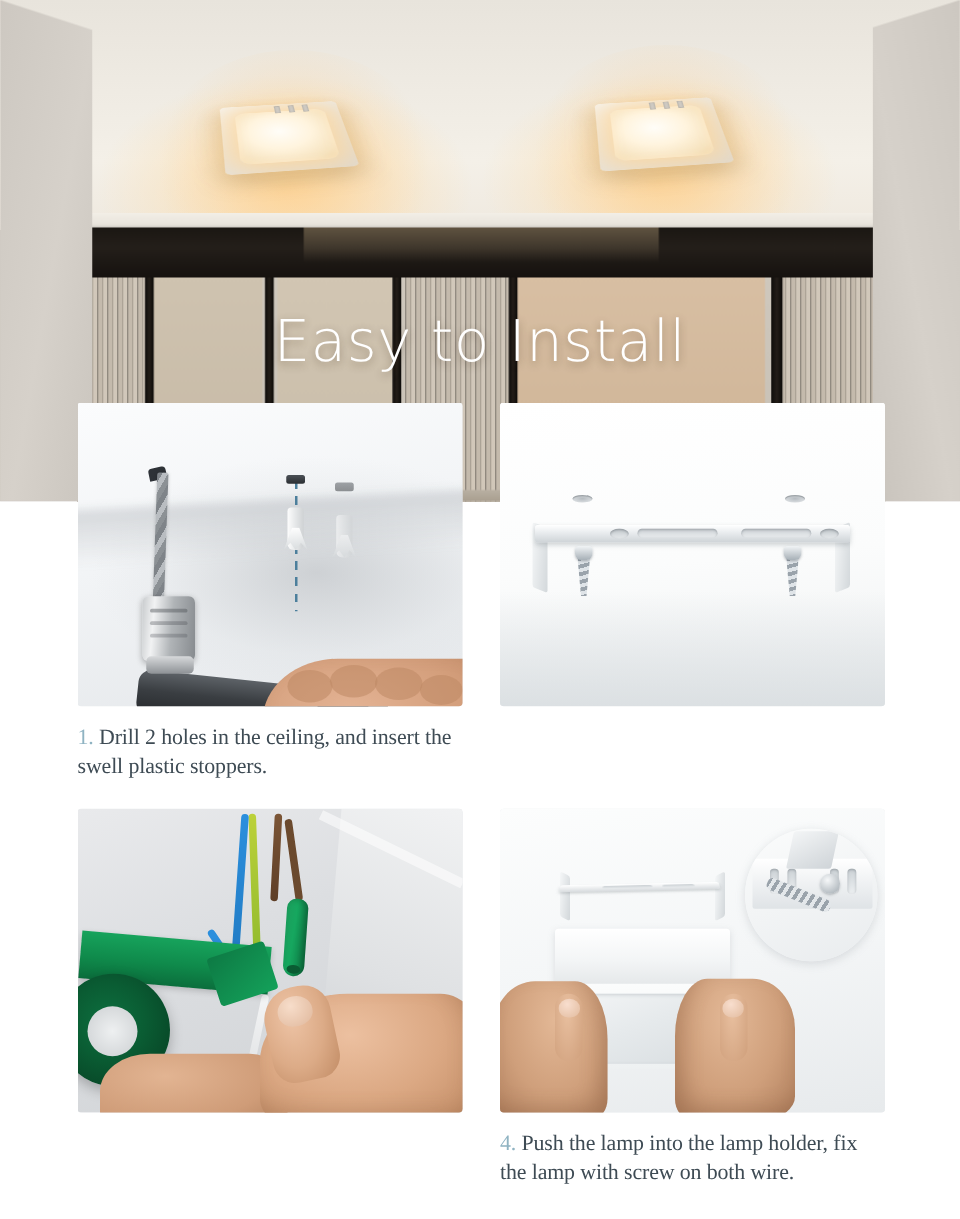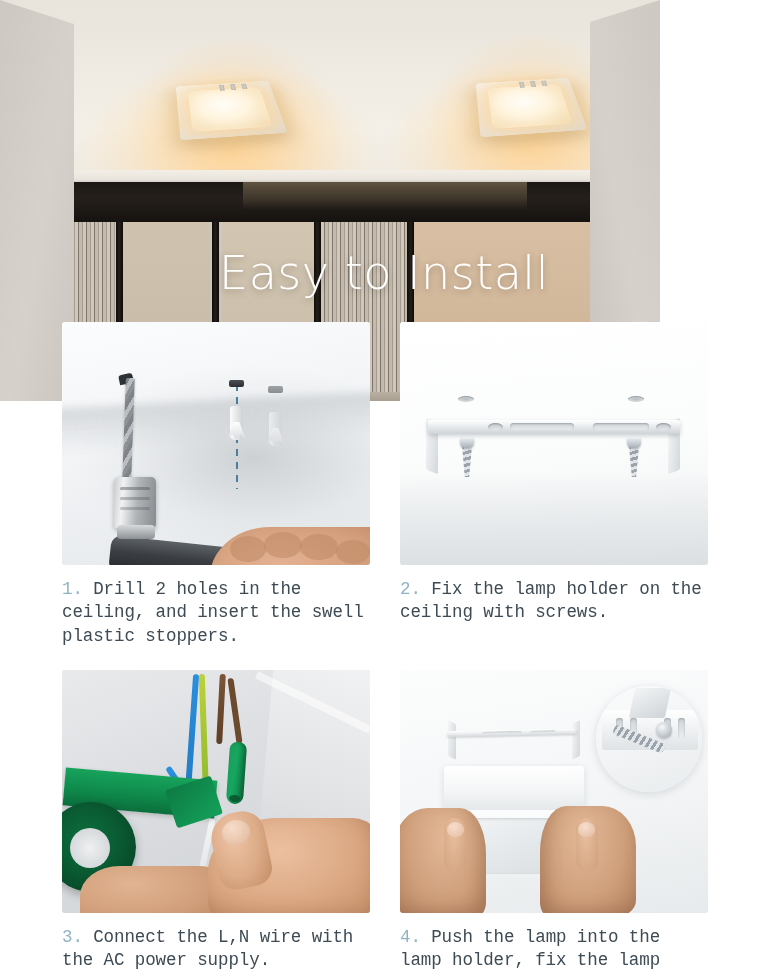--- a/index.html
+++ b/index.html
@@ -8,21 +8,21 @@
     font-family: "Liberation Sans", sans-serif;
     background: #ffffff;
     overflow: hidden;
     position: relative;
   }
 
   
   .hero {
     position: absolute;
     left: 0; top: 0;
-    width: 660px; height: 401px;
+    width: 768px; height: 401px;
     overflow: hidden;
     background: #cfc9c2;
   }
   
   .hero-ceiling {
     position: absolute; left: 0; top: 0; width: 768px; height: 184px;
     background:
       radial-gradient(ellipse 200px 120px at 228px 150px, rgba(255,214,150,.75) 0%, rgba(255,220,165,.35) 45%, rgba(255,235,200,0) 75%),
       radial-gradient(ellipse 190px 115px at 528px 145px, rgba(255,214,150,.72) 0%, rgba(255,220,165,.33) 45%, rgba(255,235,200,0) 75%),
       linear-gradient(180deg, #e8e4dc 0%, #efebe3 40%, #f4f0e8 70%, #efe9df 100%);
@@ -158,21 +158,21 @@
     position: relative;
     background: #eceef0;
   }
   .row2 .photo { height: 243px; }
 
   .caption {
     margin-top: 13px;
     font-size: 17.5px;
     line-height: 1.33;
     color: #3e4b54;
-    font-family: Liberation Mono, monospace;
+    font-family: Liberation Serif, serif;
     letter-spacing: -0.1px;
   }
   .caption .num { color: #8fb3c2; }
 
   
   .p1-bg {
     position:absolute; inset:0;
     background:
       radial-gradient(ellipse 230px 120px at 62% 56%, rgba(178,182,186,.55) 0%, rgba(205,209,212,.15) 55%, rgba(255,255,255,0) 78%),
       linear-gradient(168deg,#fbfcfd 0%, #f2f4f6 45%, #e4e7ea 100%);
@@ -619,21 +619,20 @@
         </div>
         <div class="screw sc1">
           <div class="shank"></div>
           <div class="head"></div>
         </div>
         <div class="screw sc2">
           <div class="shank"></div>
           <div class="head"></div>
         </div>
       </div>
-      <div class="caption"><span class="num">2.</span><span> Fix the lamp holder on the ceiling with screws.</span></div>
     </div>
 
   </div>
 
   <div class="row row2" style="margin-top:22px">
 
     <div class="cell">
       <div class="photo">
         <div class="p3-bg"></div>
         <div class="p3-wallcorner"></div>
@@ -647,21 +646,20 @@
         <div class="wire w-white"></div>
         <div class="wire w-white2"></div>
         <div class="tape-strip"></div>
         <div class="tape-fold"></div>
         <div class="tape-roll"></div>
         <div class="hand3b"></div>
         <div class="hand3"></div>
         <div class="thumb3"></div>
         <div class="nail3"></div>
       </div>
-      <div class="caption"><span class="num">3.</span><span> Connect the L,N wire with the AC power supply.</span></div>
     </div>
 
     <div class="cell">
       <div class="photo">
         <div class="p4-bg"></div>
         <div class="p4-leg p4-legL"></div>
         <div class="p4-leg p4-legR"></div>
         <div class="p4-bracket">
           <div class="bar"></div>
           <div class="slot s1"></div>

